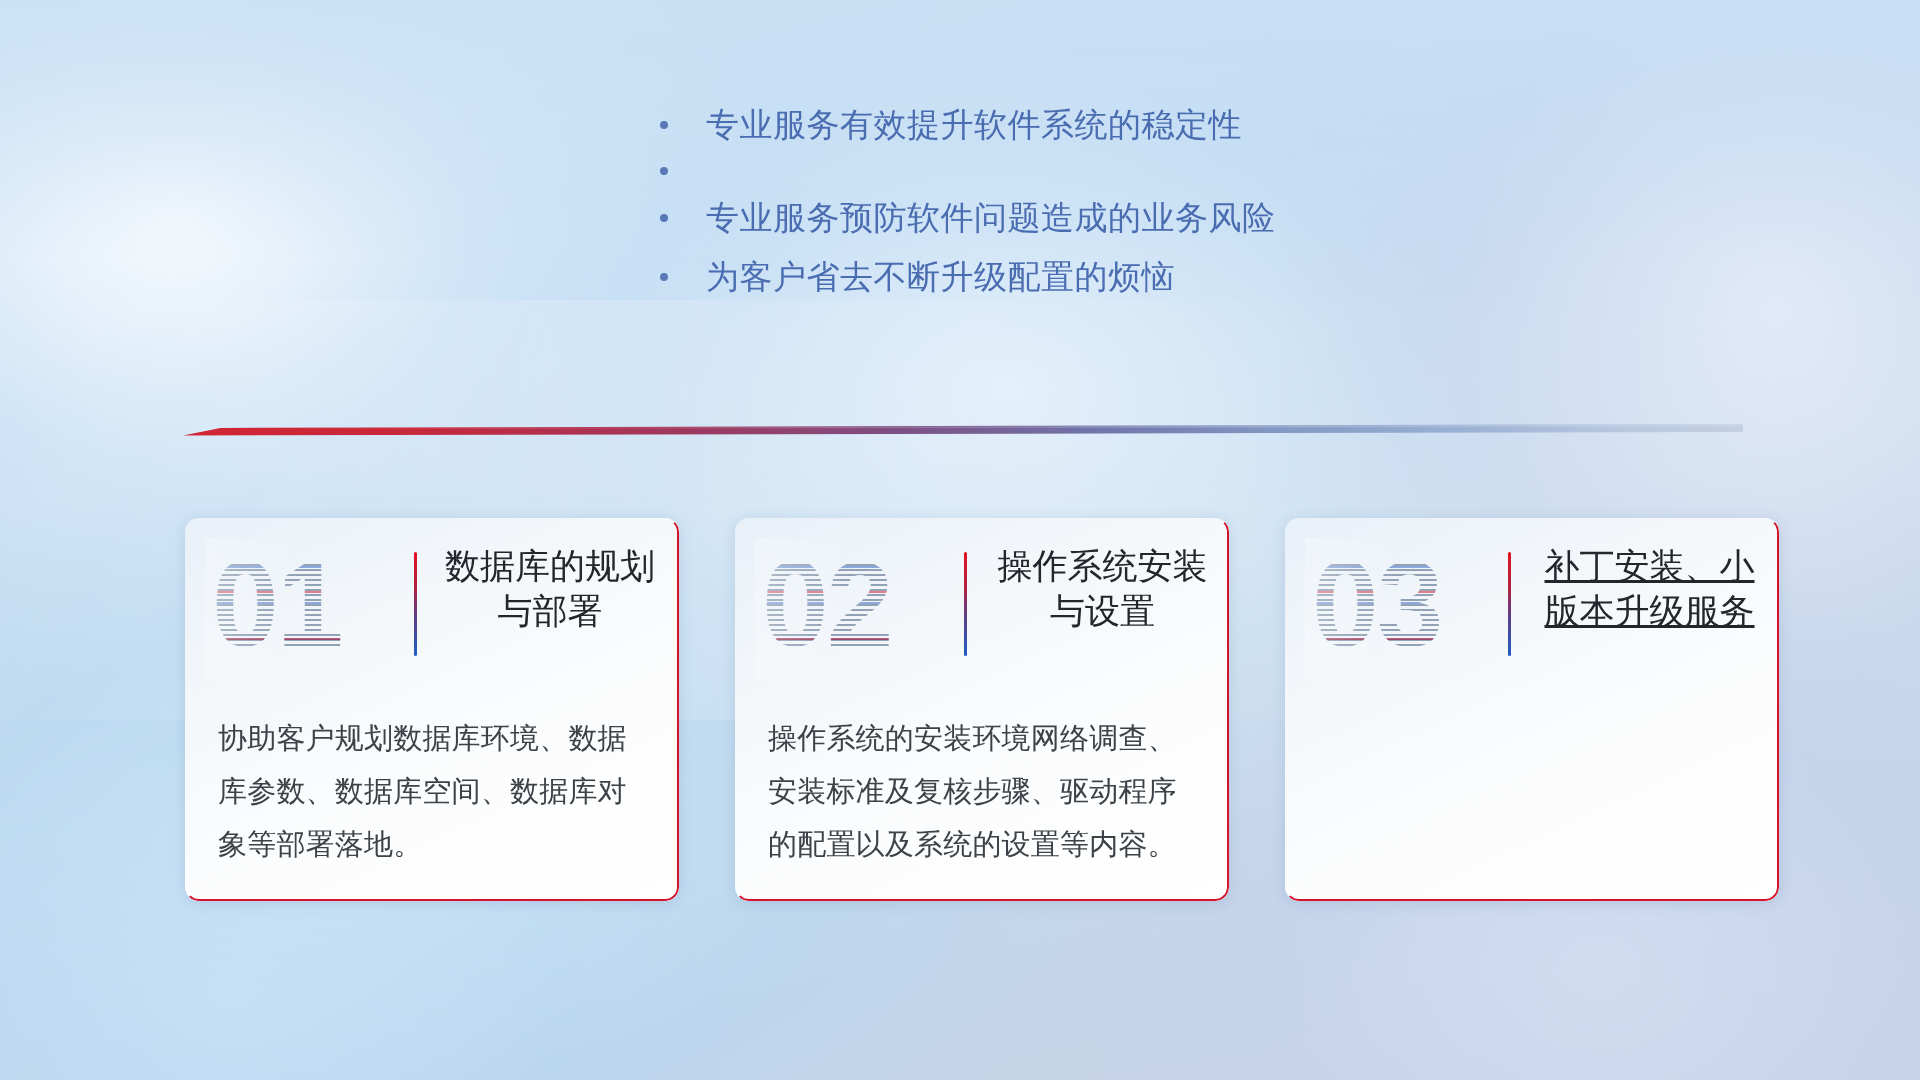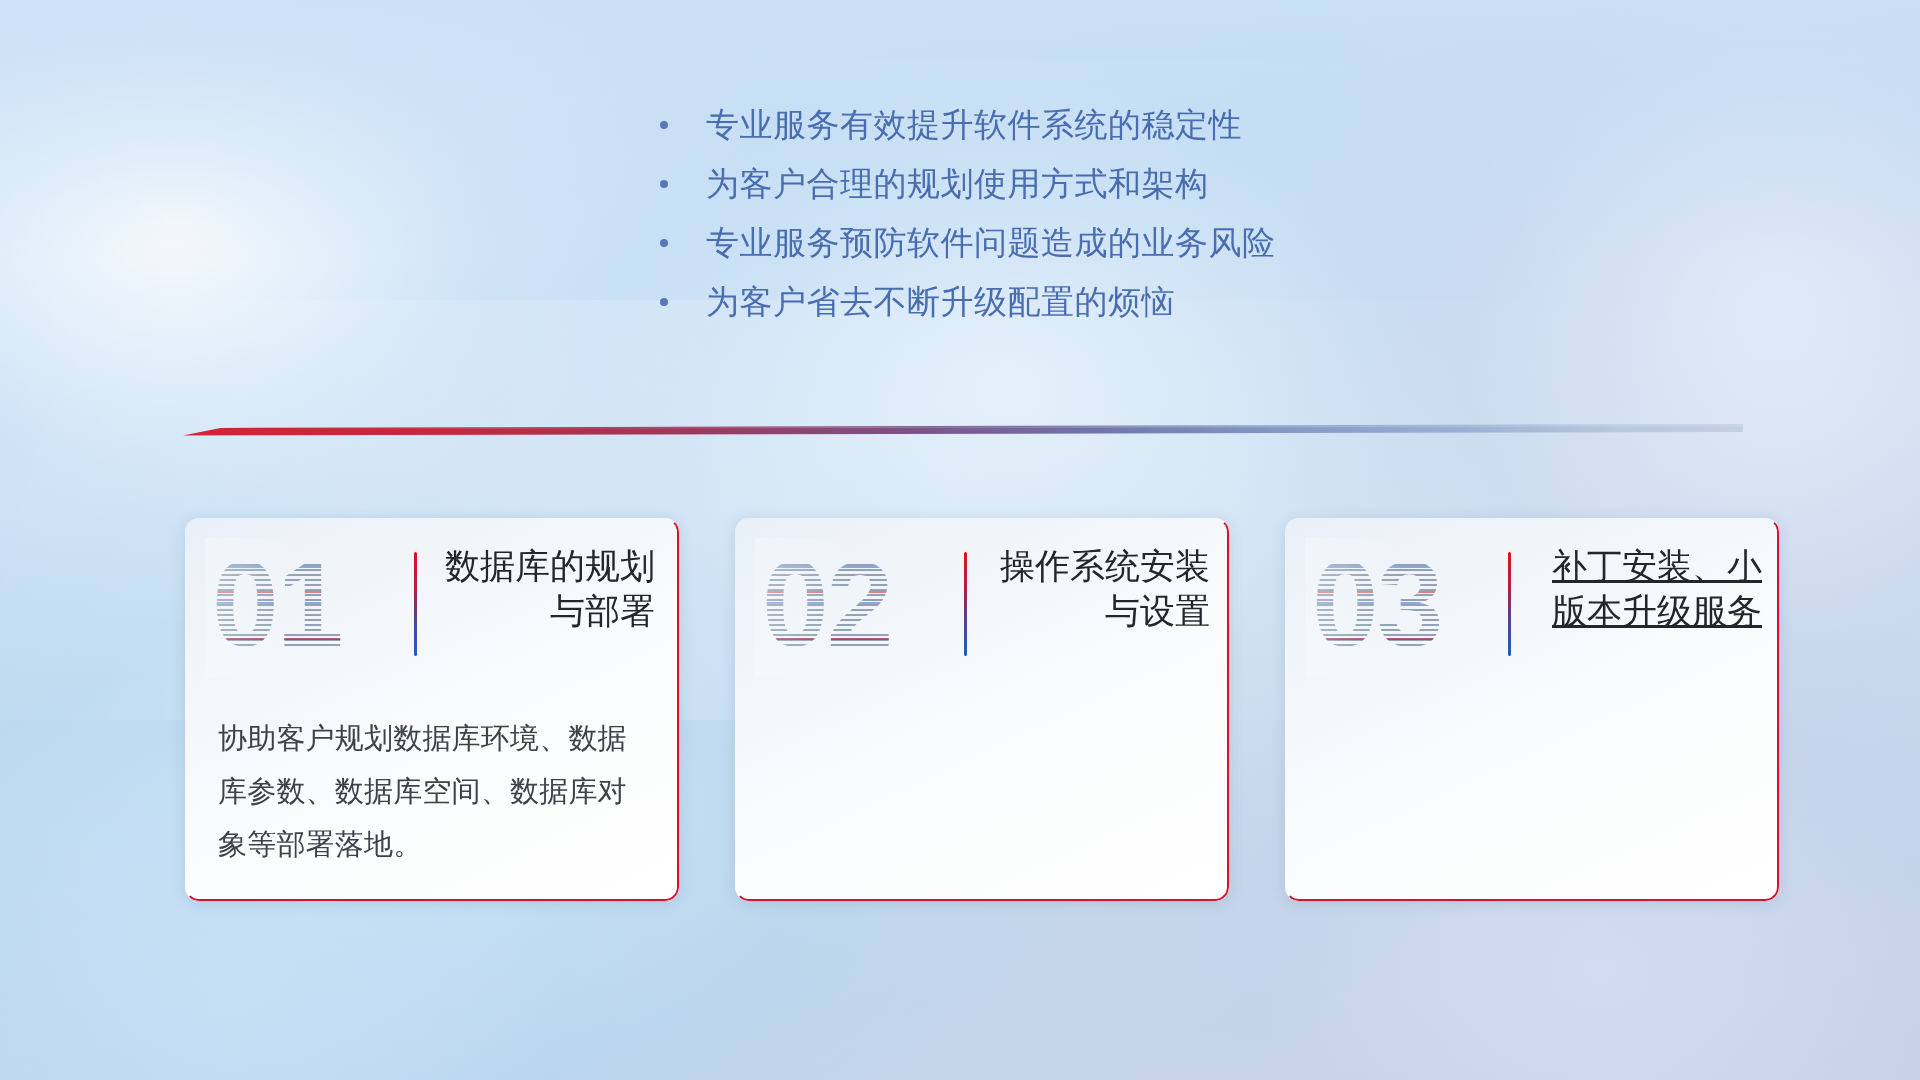--- a/index.html
+++ b/index.html
@@ -145,21 +145,21 @@
   }
 
   .card-bar {
     position:absolute; left:229px; top:34px; width:3px; height:104px;
     background:linear-gradient(180deg,#e1121f 0%,#b0213f 34%,#5d3e86 62%,#1f5fc4 100%);
     border-radius:2px;
   }
   .card-title {
     position:absolute; left:260px; top:26px; width:210px;
     font-size:35px; line-height:1.28; color:#23272c;
-    font-weight:400; text-align:right;
+    font-weight:400; text-align:center;
   }
 
   .card-body {
     position:absolute; left:33px; right:30px; top:194px;
     font-size:29px; line-height:1.82; color:#3c4248;
     letter-spacing:.2px;
   }
 
   .card:nth-child(2) .card-title { width:215px; }
   .card:nth-child(3) .card-title { width:225px; left:252px;text-decoration:underline; }
@@ -182,21 +182,20 @@
 
 <div id="bullets">
 
   <div class="bullet-row">
     <span class="bullet-dot"></span>
     <span class="bullet-text">专业服务有效提升软件系统的稳定性</span>
   </div>
 
   <div class="bullet-row">
     <span class="bullet-dot"></span>
-    <span class="bullet-text">为客户合理的规划使用方式和架构</span>
   </div>
 
   <div class="bullet-row">
     <span class="bullet-dot"></span>
     <span class="bullet-text">专业服务预防软件问题造成的业务风险</span>
   </div>
 
   <div class="bullet-row">
     <span class="bullet-dot"></span>
     <span class="bullet-text">为客户省去不断升级配置的烦恼</span>
@@ -227,20 +226,21 @@
   <div class="card">
     <div class="card-accent"></div>
 
     <div class="card-head">
       <div class="card-num">02</div>
       <div class="card-num-tint">02</div>
       <div class="card-num-fade"></div>
       <div class="card-bar"></div>
       <div class="card-title">操作系统安装与设置</div>
     </div>
+    <div class="card-body">操作系统的安装环境网络调查、安装标准及复核步骤、驱动程序的配置以及系统的设置等内容。</div>
   </div>
 
   <div class="card">
     <div class="card-accent"></div>
 
     <div class="card-head">
       <div class="card-num">03</div>
       <div class="card-num-tint">03</div>
       <div class="card-num-fade"></div>
       <div class="card-bar"></div>

